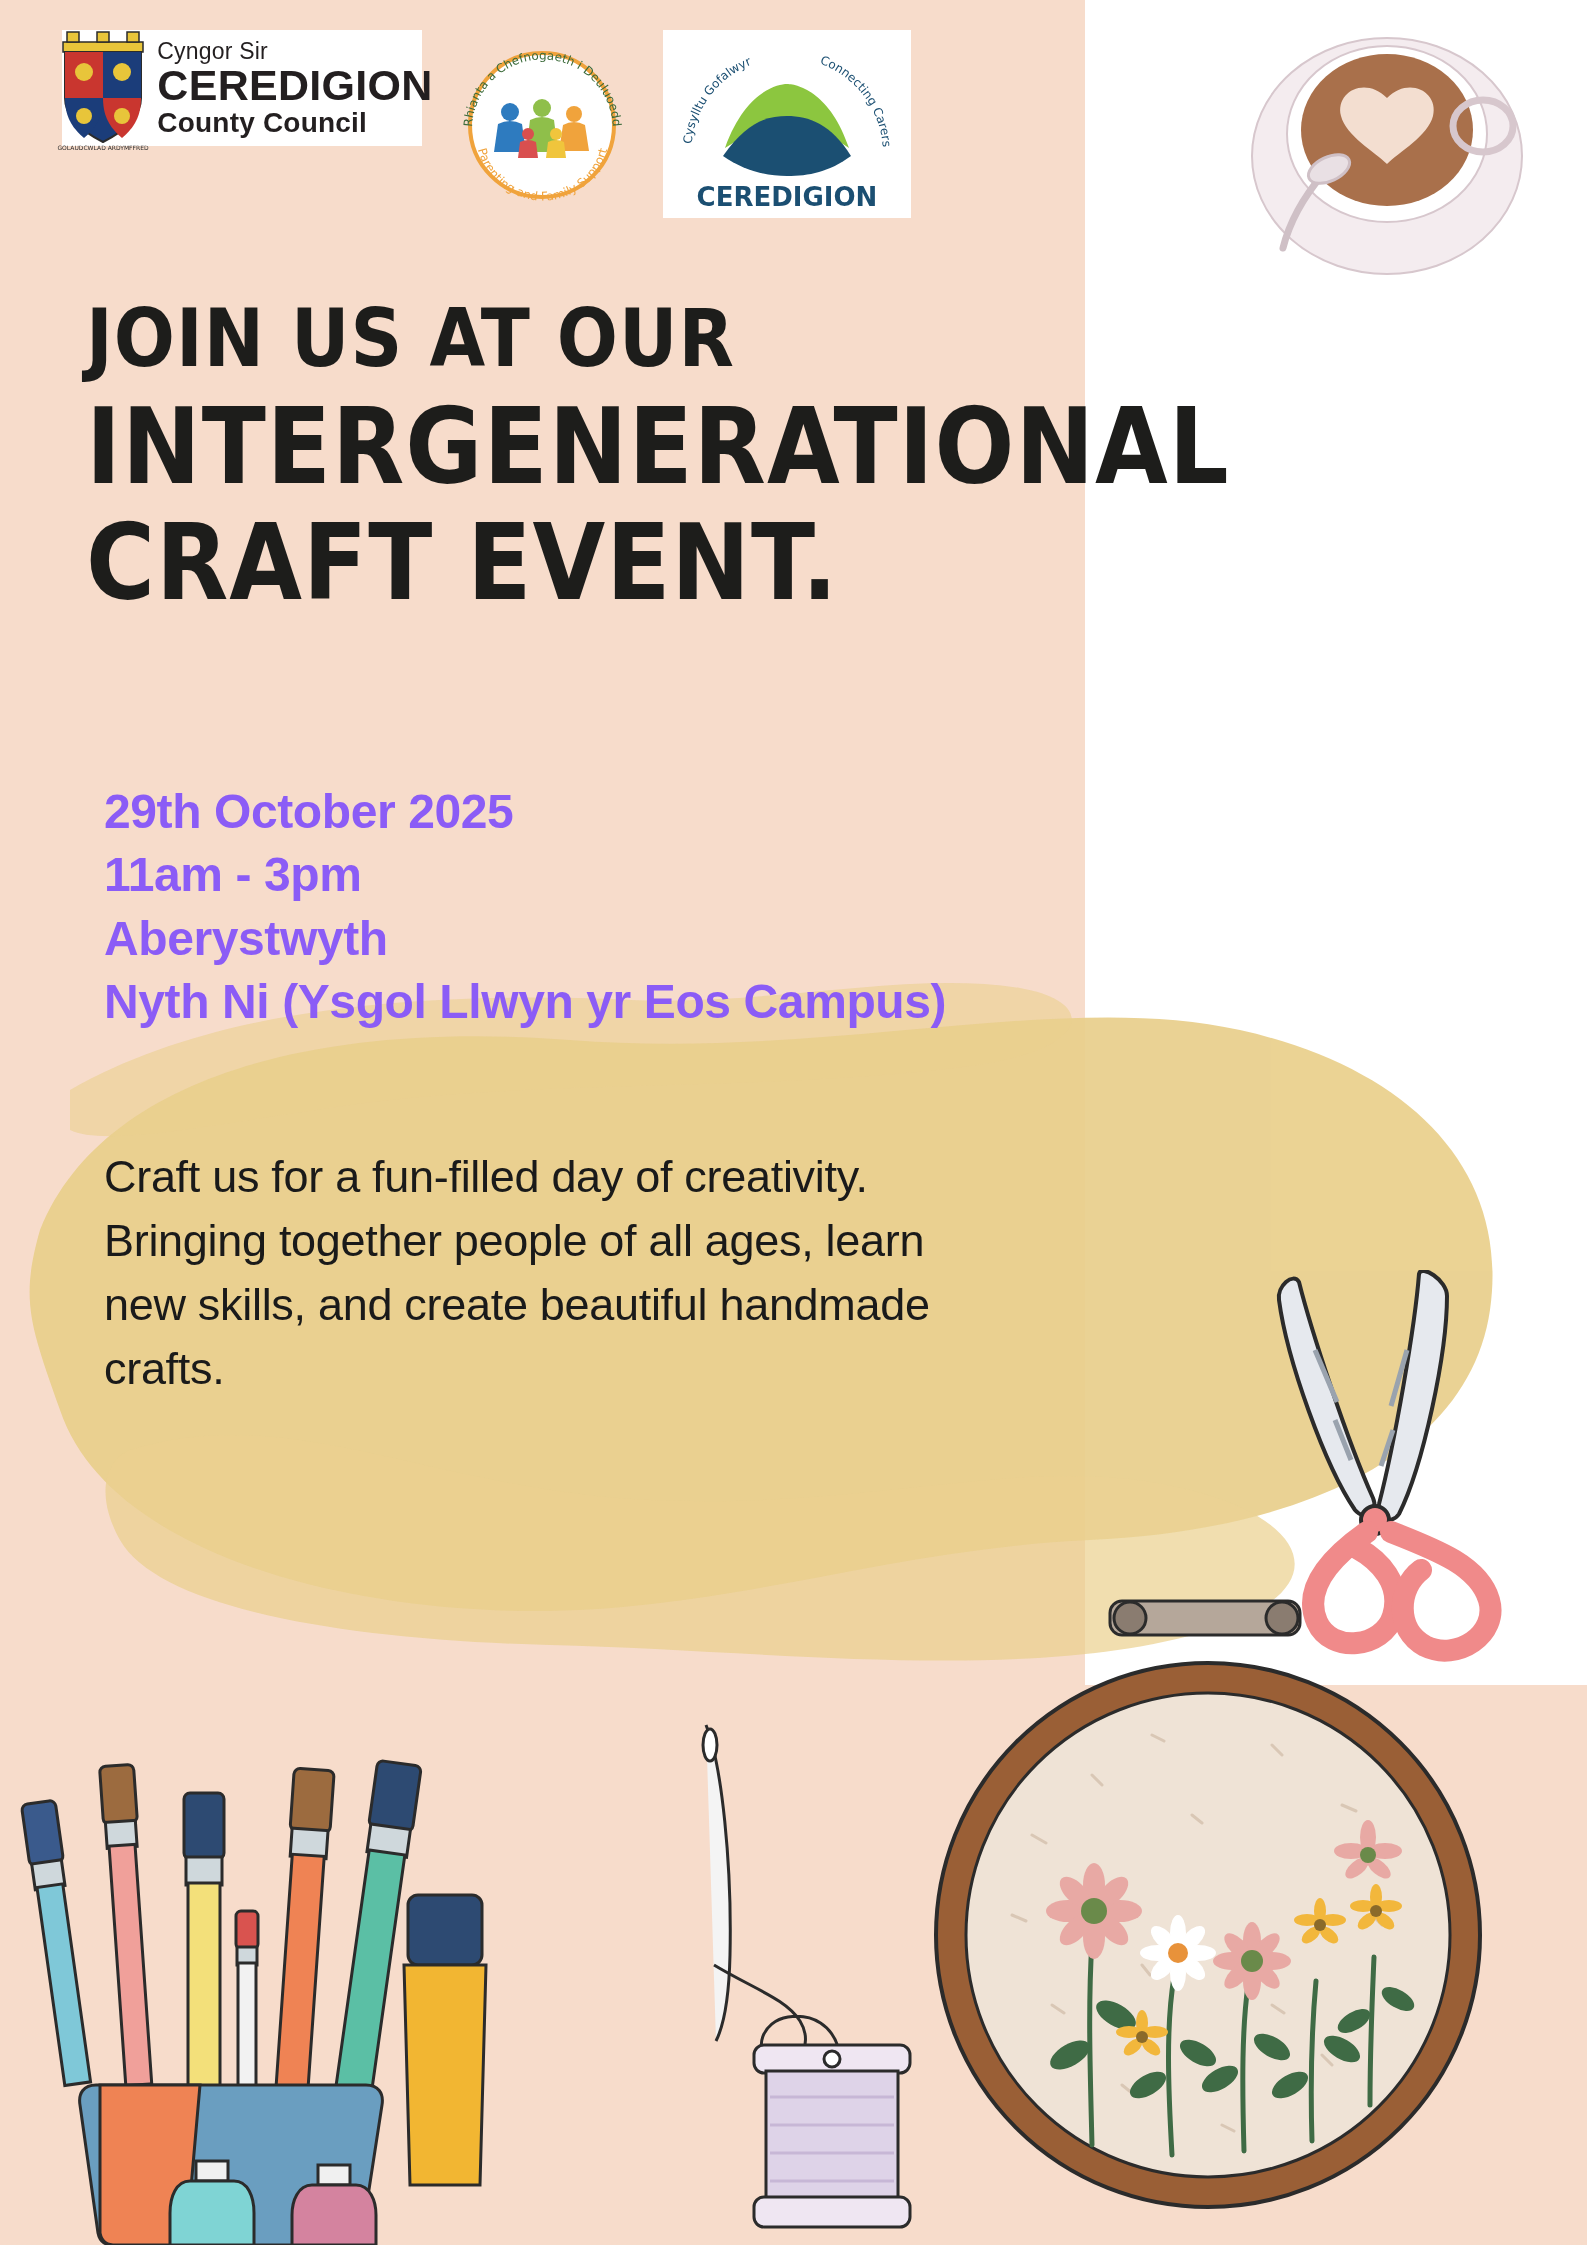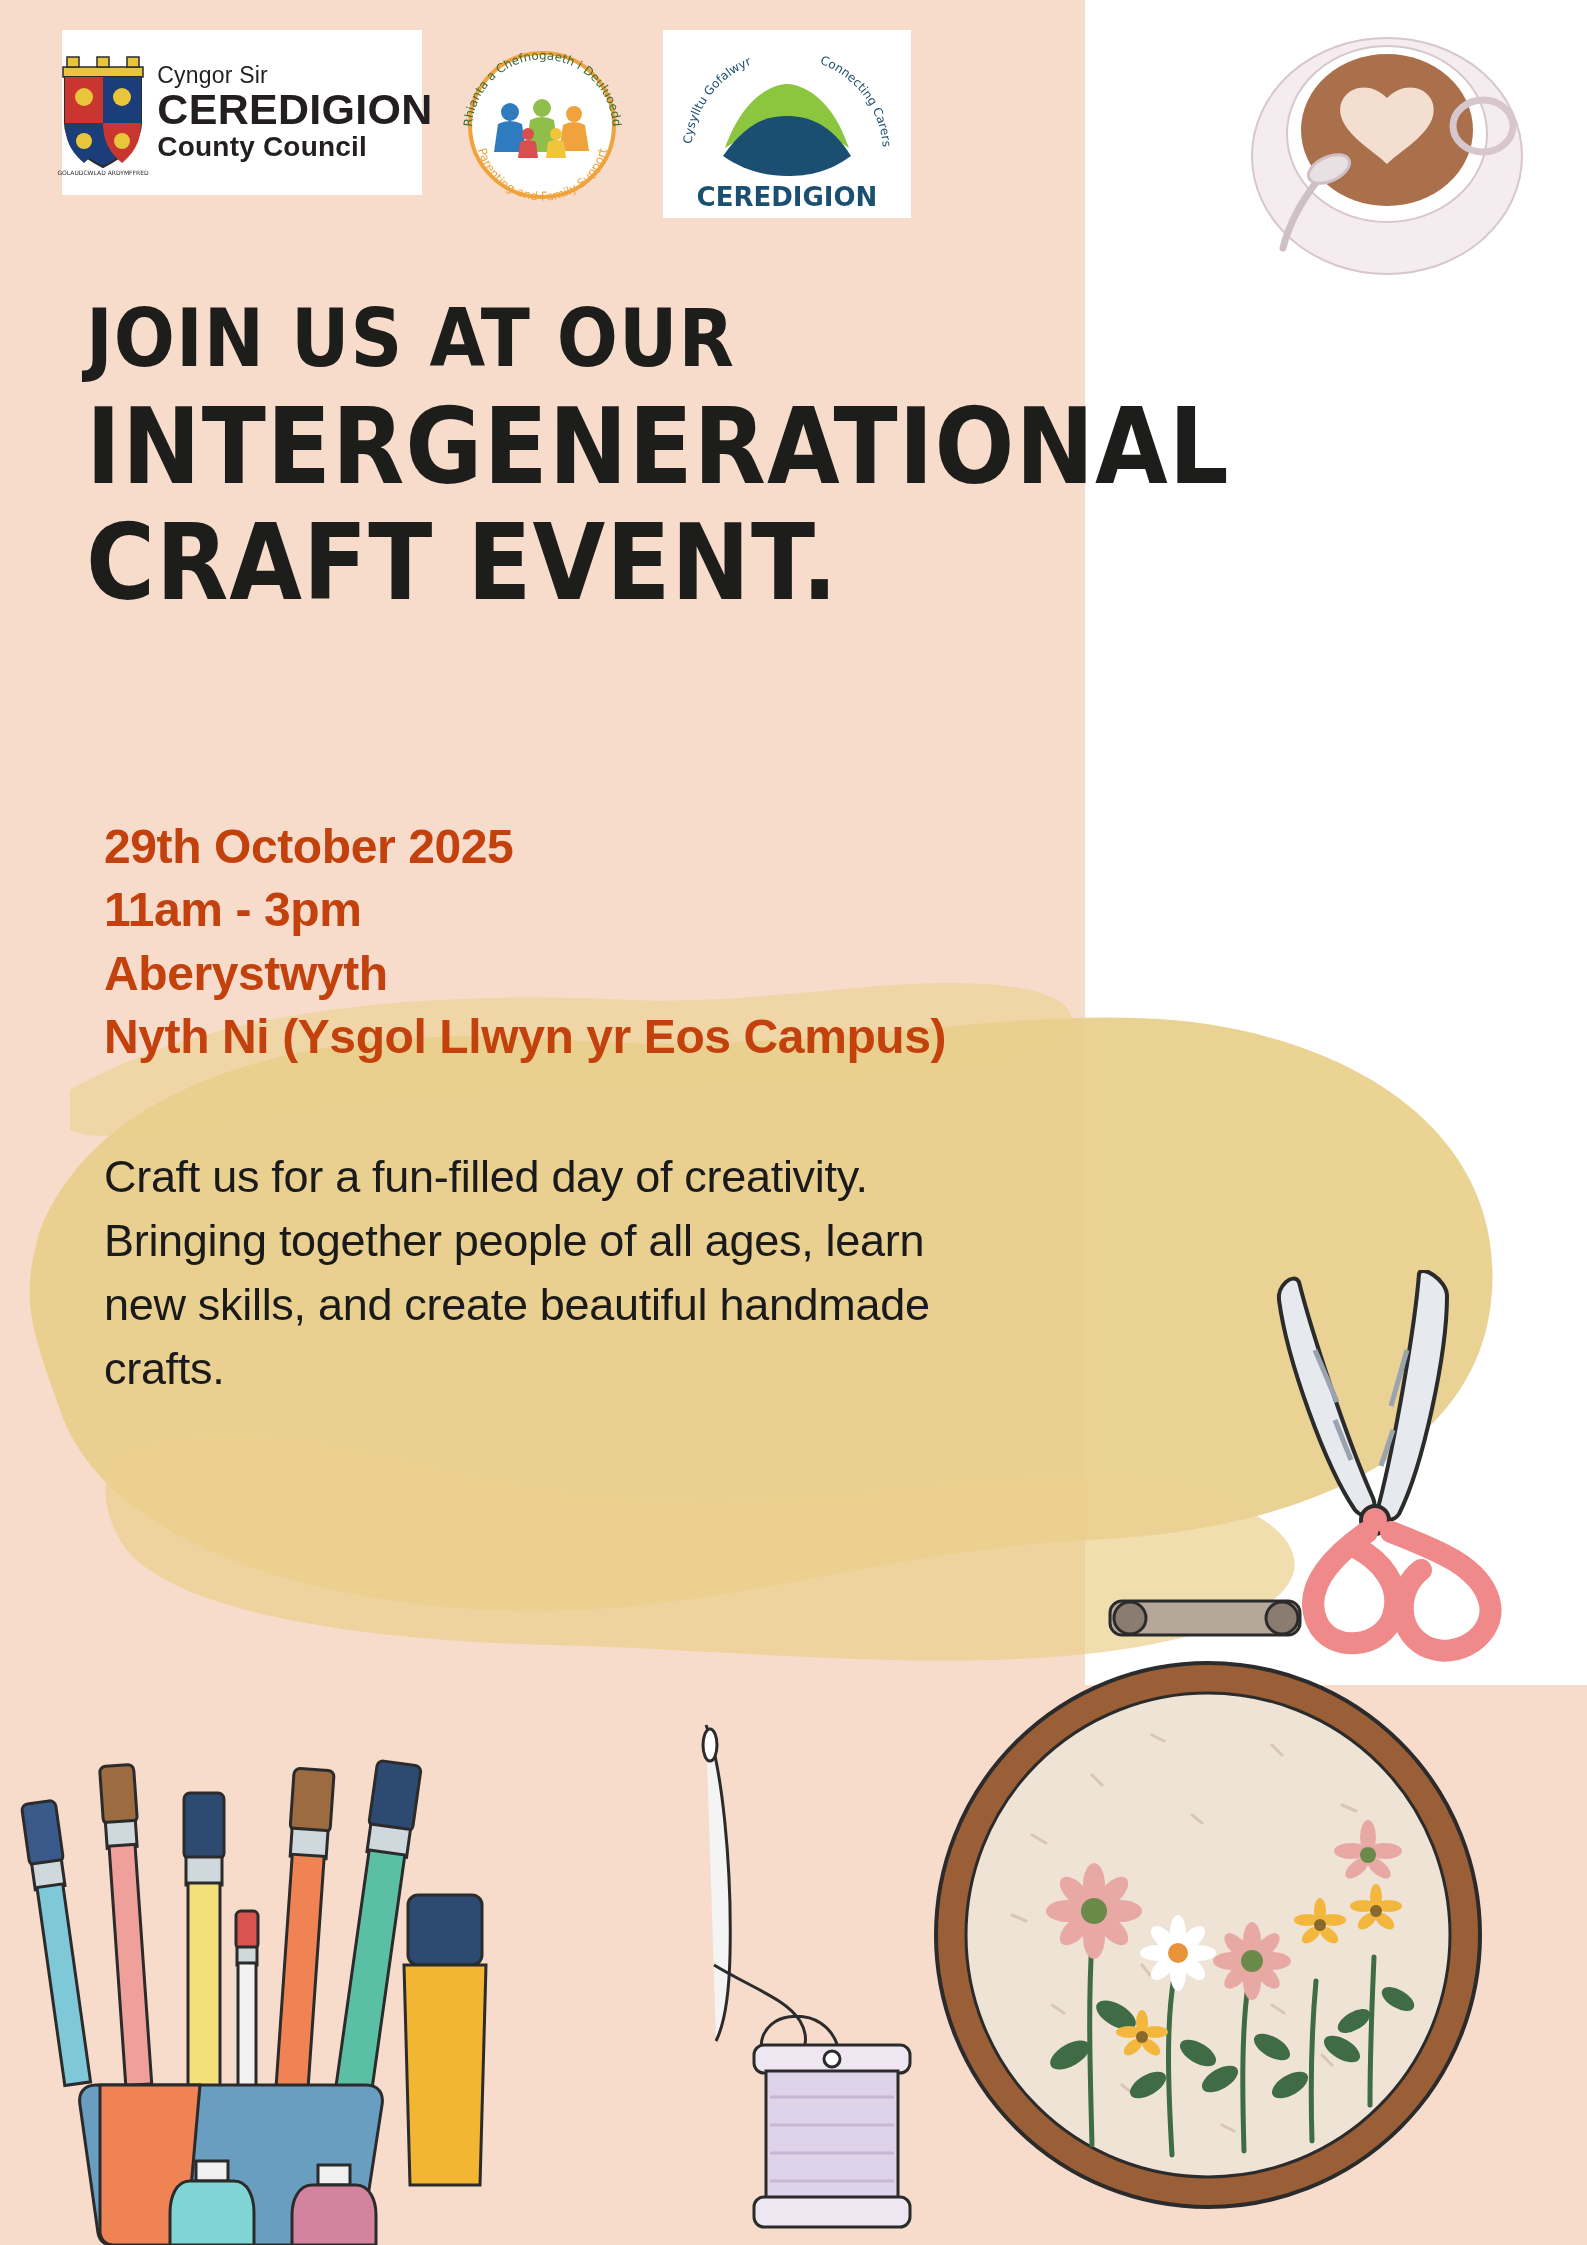--- a/index.html
+++ b/index.html
@@ -54,21 +54,21 @@
     gap: 28px;
   }
   .logo-box {
     background: #ffffff;
     display: flex;
     align-items: center;
     justify-content: center;
   }
   .logo-council {
     width: 360px;
-    height: 165px;
+    height: 116px;
     padding: 0 10px;
     box-sizing: border-box;
     gap: 2px;
   }
   .crest {
     width: 104px;
     height: 128px;
     flex: none;
   }
   .council-text {
@@ -121,23 +121,23 @@
     transform-origin: left top;
   }
   .hl-1 { font-size: 72px; margin-bottom: 28px; }
   .hl-2 { font-size: 94px; margin-bottom: 26px; }
   .hl-3 { font-size: 94px; }
 
   
   .details {
     position: absolute;
     left: 104px;
-    top: 815px;
+    top: 780px;
     width: 1260px;
-    color: #c2410c;
+    color: #8b5cf6;
   }
   .details .d-line {
     font-family: "Liberation Sans", sans-serif;
     font-weight: 700;
     font-size: 48px;
     line-height: 1.32;
     letter-spacing: -0.4px;
   }
 
   

